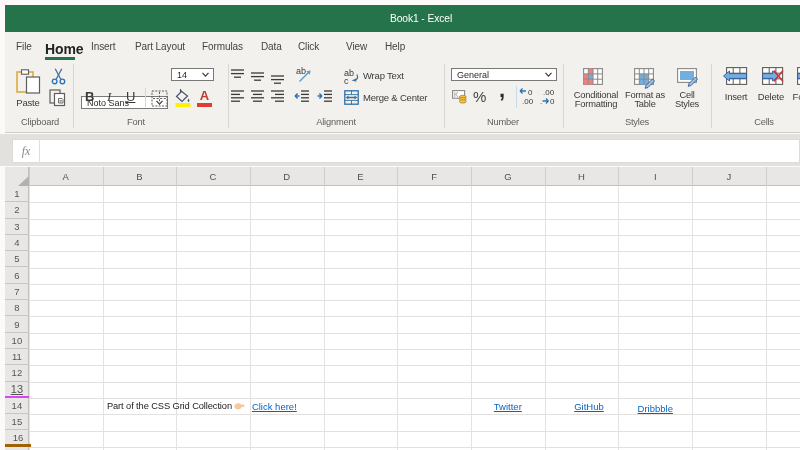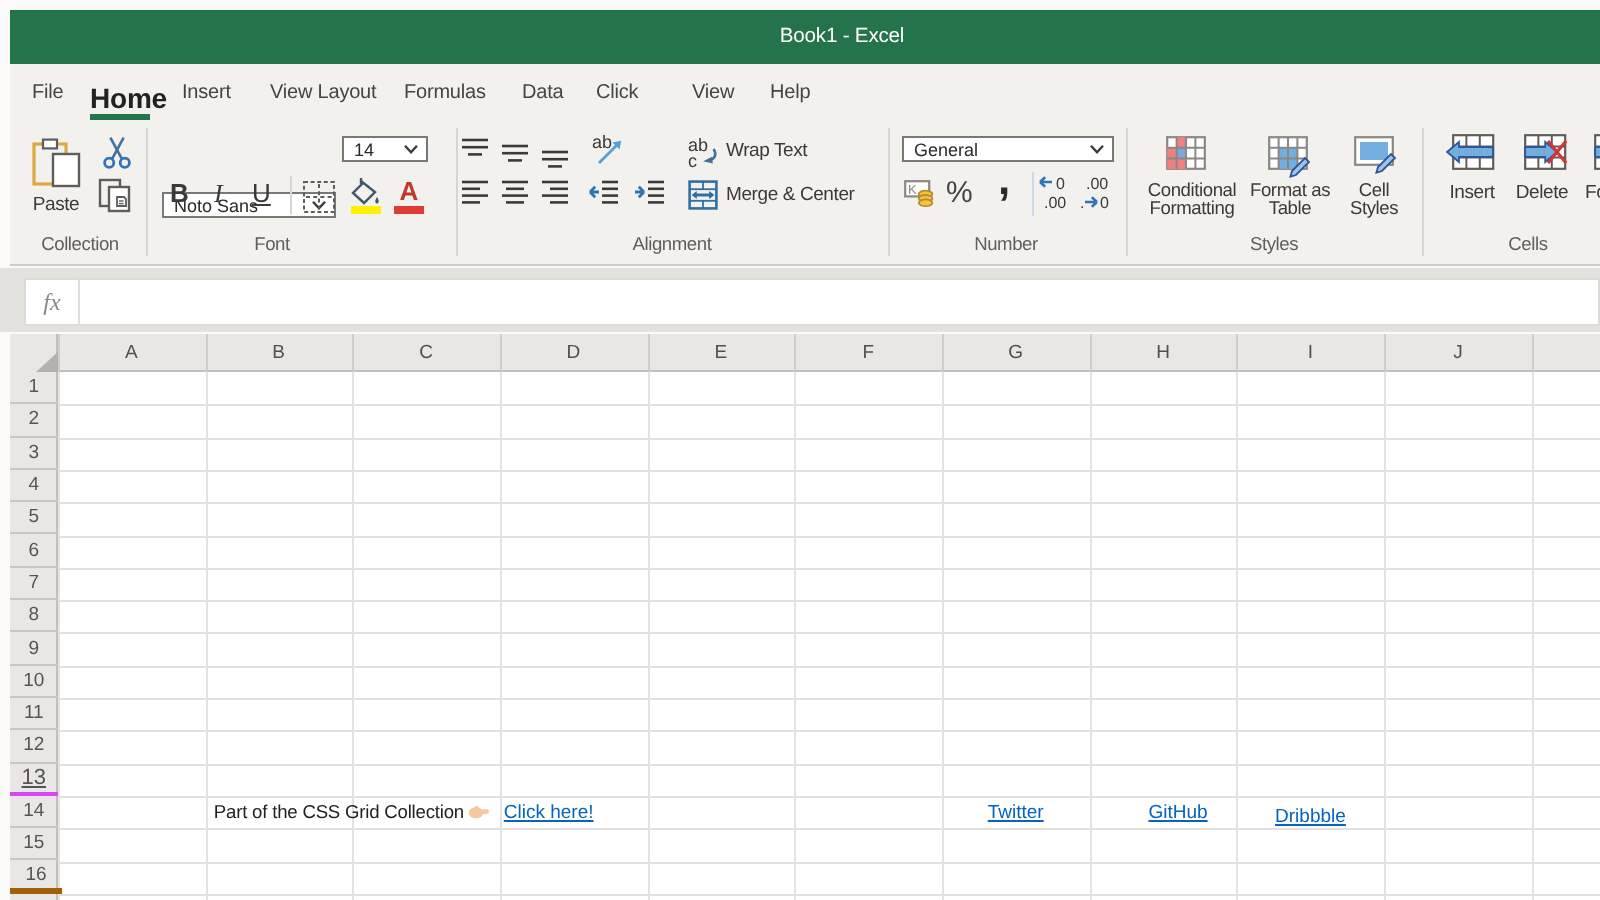--- a/index.html
+++ b/index.html
@@ -14,21 +14,21 @@
 .sel .car { position:absolute; right:4px; top:50%; transform:translateY(-58%); }
 .link { color:#0563c1; text-decoration:underline; }
 </style></head><body>
 
 <div class="abs" style="left:5px;top:5px;width:832px;height:27px;background:#24734a;"></div>
 <div class="abs" style="left:5px;top:5px;width:832px;height:27px;color:#fff;font-size:10.3px;letter-spacing:-0.1px;text-align:center;line-height:27px;">Book1 - Excel</div>
 <div class="abs" style="left:5px;top:32px;width:832px;height:29px;background:#f3f1ee;"></div>
 <div class="abs" style="left:16px;top:41px;font-size:10px;color:#444;letter-spacing:-0.1px;">File</div>
 <div class="abs" style="left:45px;top:41px;font-size:14px;font-weight:bold;color:#222;letter-spacing:-0.1px;">Home</div>
 <div class="abs" style="left:91px;top:41px;font-size:10px;color:#444;letter-spacing:-0.1px;">Insert</div>
-<div class="abs" style="left:135px;top:41px;font-size:10px;color:#444;letter-spacing:-0.1px;">View Layout</div>
+<div class="abs" style="left:135px;top:41px;font-size:10px;color:#444;letter-spacing:-0.1px;">Part Layout</div>
 <div class="abs" style="left:202px;top:41px;font-size:10px;color:#444;letter-spacing:-0.1px;">Formulas</div>
 <div class="abs" style="left:261px;top:41px;font-size:10px;color:#444;letter-spacing:-0.1px;">Data</div>
 <div class="abs" style="left:298px;top:41px;font-size:10px;color:#444;letter-spacing:-0.1px;">Click</div>
 <div class="abs" style="left:346px;top:41px;font-size:10px;color:#444;letter-spacing:-0.1px;">View</div>
 <div class="abs" style="left:385px;top:41px;font-size:10px;color:#444;letter-spacing:-0.1px;">Help</div>
 <div class="abs" style="left:45px;top:57px;width:30px;height:3px;background:#24734a;"></div>
 <div class="abs" style="left:5px;top:61px;width:832px;height:72px;background:#f3f1ee;border-bottom:1px solid #cfcdca;"></div>
 <div class="sep" style="left:73px;"></div>
 <div class="sep" style="left:228px;"></div>
 <div class="sep" style="left:444px;"></div>
@@ -47,21 +47,21 @@
 <circle cx="3.6" cy="13.4" r="2.3" fill="none" stroke="#2e75b6" stroke-width="1.4"></circle>
 <circle cx="11.4" cy="13.4" r="2.3" fill="none" stroke="#2e75b6" stroke-width="1.4"></circle>
 </svg>
 <svg class="abs" style="left:49px;top:89px;" width="18" height="18" viewBox="0 0 18 18">
 <rect x="1" y="1" width="10" height="13" fill="#f3f1ee" stroke="#5f5d5b" stroke-width="1.2"></rect>
 <rect x="5.5" y="4.5" width="10" height="12" fill="#fff" stroke="#5f5d5b" stroke-width="1.2"></rect>
 <path d="M9.5 9.5 h3.5 l1 1 v3.5 h-4.5 z" fill="#fff" stroke="#5f5d5b" stroke-width="0.9"></path>
 <line x1="10.5" y1="11.5" x2="12.8" y2="11.5" stroke="#5f5d5b" stroke-width="0.7"></line>
 <line x1="10.5" y1="12.8" x2="12.8" y2="12.8" stroke="#5f5d5b" stroke-width="0.7"></line>
 </svg>
-<div class="glabel" style="left:8px;top:117px;width:64px;">Collection</div>
+<div class="glabel" style="left:8px;top:117px;width:64px;">Clipboard</div>
 <div class="sel" style="left:81px;top:68px;width:87px;height:13px;margin-top:28px;">Noto Sans<svg class="car" width="7" height="5" viewBox="0 0 7 5">
       <path d="M0.5 0.8 L3.5 4 L6.5 0.8" fill="none" stroke="#3b3a39" stroke-width="1.2"></path>
     </svg></div>
 <div class="sel" style="left:171px;top:68px;width:43px;height:13px;">14<svg class="car" width="7" height="5" viewBox="0 0 7 5">
       <path d="M0.5 0.8 L3.5 4 L6.5 0.8" fill="none" stroke="#3b3a39" stroke-width="1.2"></path>
     </svg></div>
 <div class="abs" style="left:85px;top:89px;font-size:13px;font-weight:bold;color:#3b3a39;">B</div>
 <div class="abs" style="left:107px;top:89px;font-size:13px;font-style:italic;font-family:'Liberation Serif',serif;color:#3b3a39;">I</div>
 <div class="abs" style="left:126px;top:89px;font-size:13px;text-decoration:underline;color:#3b3a39;">U</div>
 <div class="abs" style="left:145px;top:88px;width:1px;height:19px;background:#d8d6d3;"></div>

